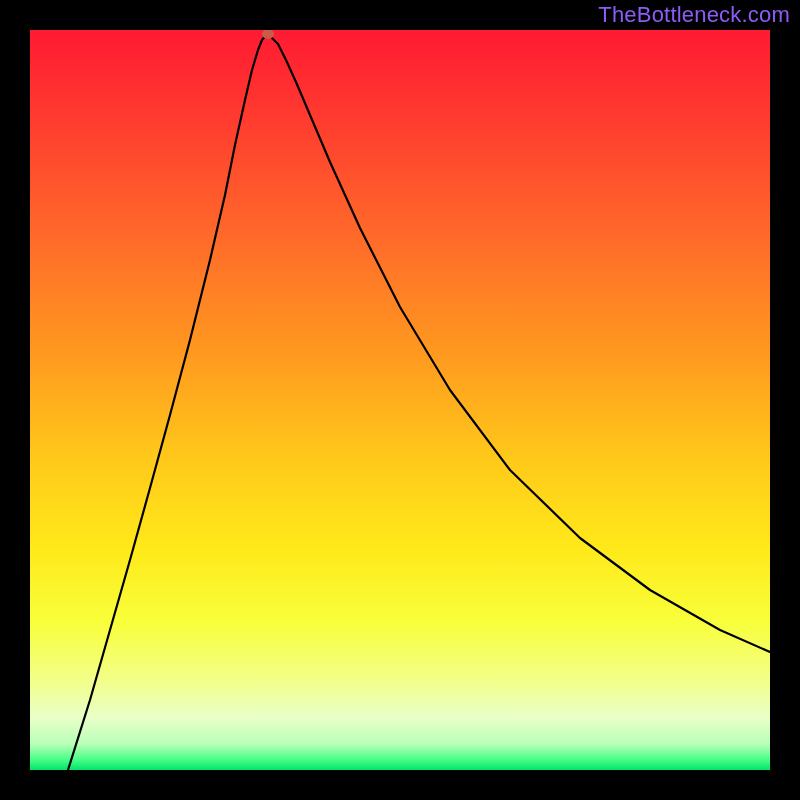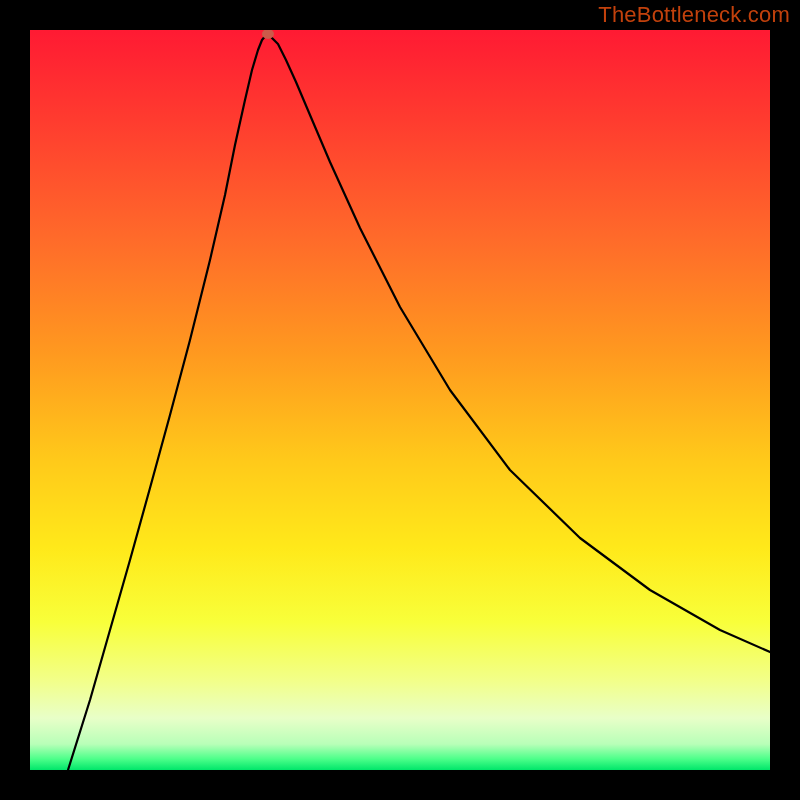--- a/index.html
+++ b/index.html
@@ -8,21 +8,21 @@
     height: 800px;
     background: #000;
     position: relative;
     font-family: Arial, Helvetica, sans-serif;
     overflow: hidden;
   }
   .watermark {
     position: absolute;
     top: 2px;
     right: 10px;
-    color: #c2410c;
+    color: #8b5cf6;
     font-size: 22px;
     font-weight: 500;
     z-index: 5;
     letter-spacing: 0.2px;
   }
   .plot-area {
     position: absolute;
     left: 30px;
     top: 30px;
     width: 740px;

